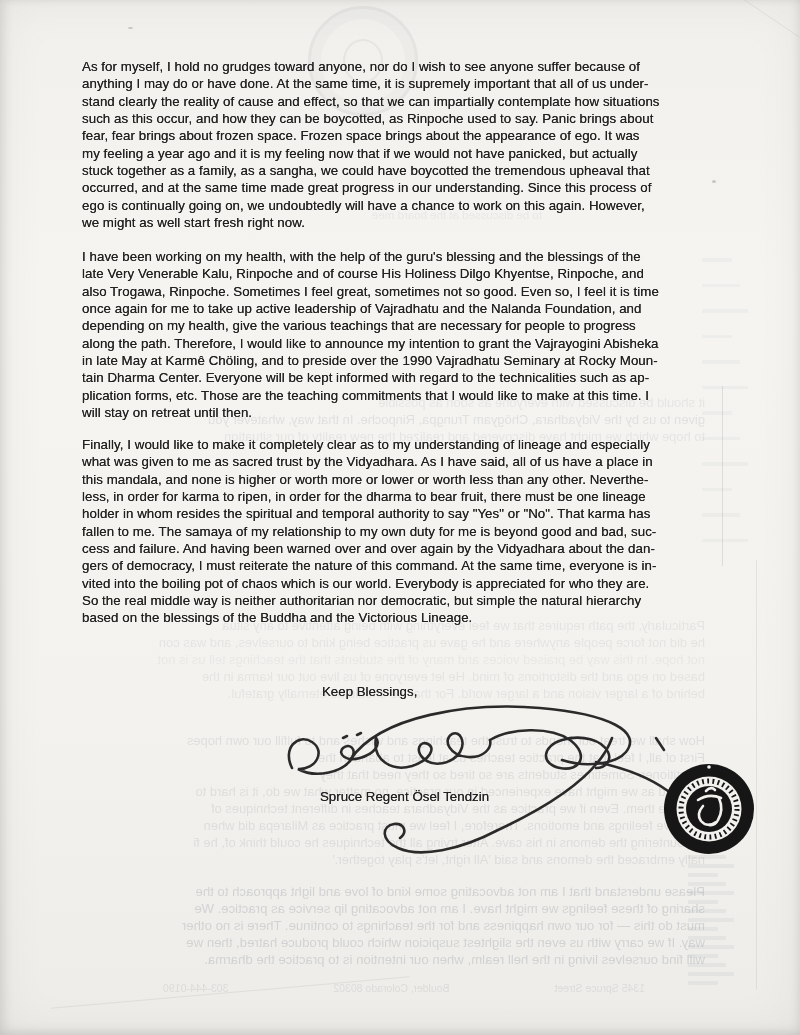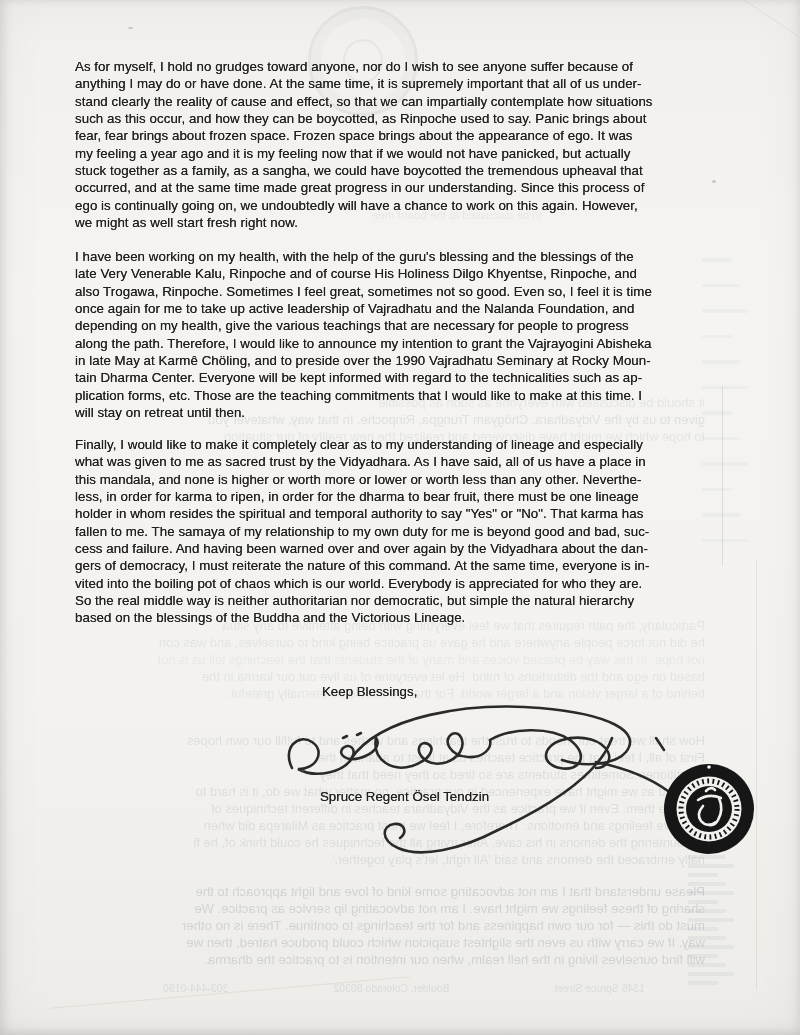--- a/index.html
+++ b/index.html
@@ -4,21 +4,21 @@
 <style>
   html,body{margin:0;padding:0;background:#e6e4e0;}
   .page{
     position:relative;width:800px;height:1035px;overflow:hidden;
     background:linear-gradient(180deg,#f1f0ed 0%,#f5f4f1 28%,#f3f2ee 68%,#edecE8 100%);
     box-shadow:inset 0 0 50px rgba(0,0,0,0.05), inset 6px 0 10px rgba(0,0,0,0.06), inset -4px 0 8px rgba(0,0,0,0.04), inset 0 -6px 10px rgba(0,0,0,0.05);
     font-family:"Liberation Sans", sans-serif;
   }
   
   .para{
-    position:absolute;left:75px;width:660px;
+    position:absolute;left:82px;width:660px;
     font-size:13.3px;line-height:17.35px;color:#212121;
     white-space:pre-line;letter-spacing:0.05px;
     text-shadow:0 0 0.45px rgba(30,30,30,0.85);
   }
   .closing{
     position:absolute;left:322px;top:684px;
     font-size:13.3px;color:#212121;text-shadow:0 0 0.45px rgba(30,30,30,0.85);
   }
   .sig-name{
     position:absolute;left:320px;top:789px;

